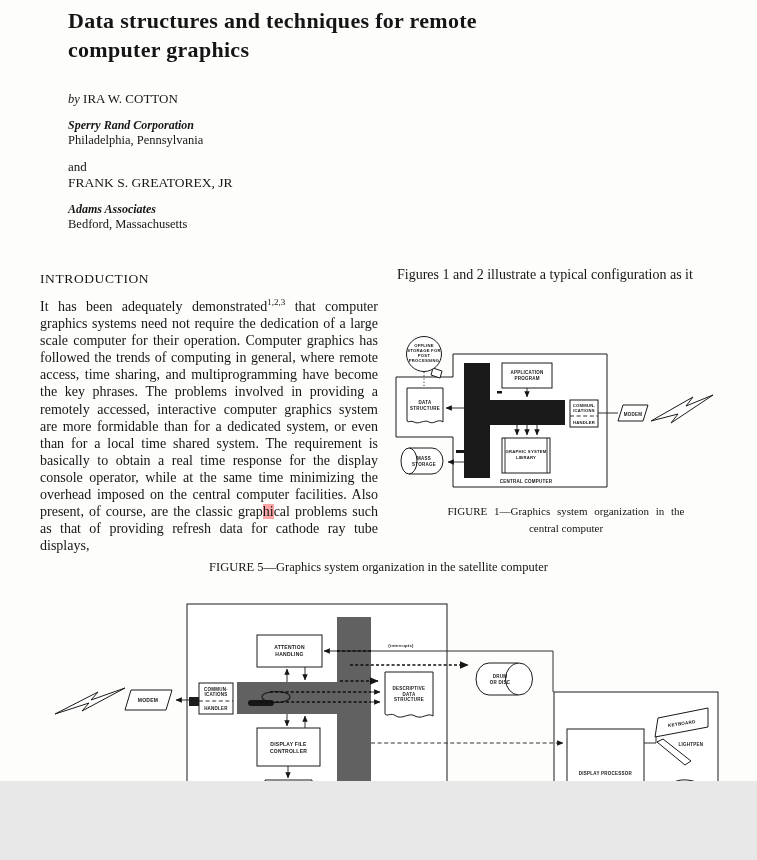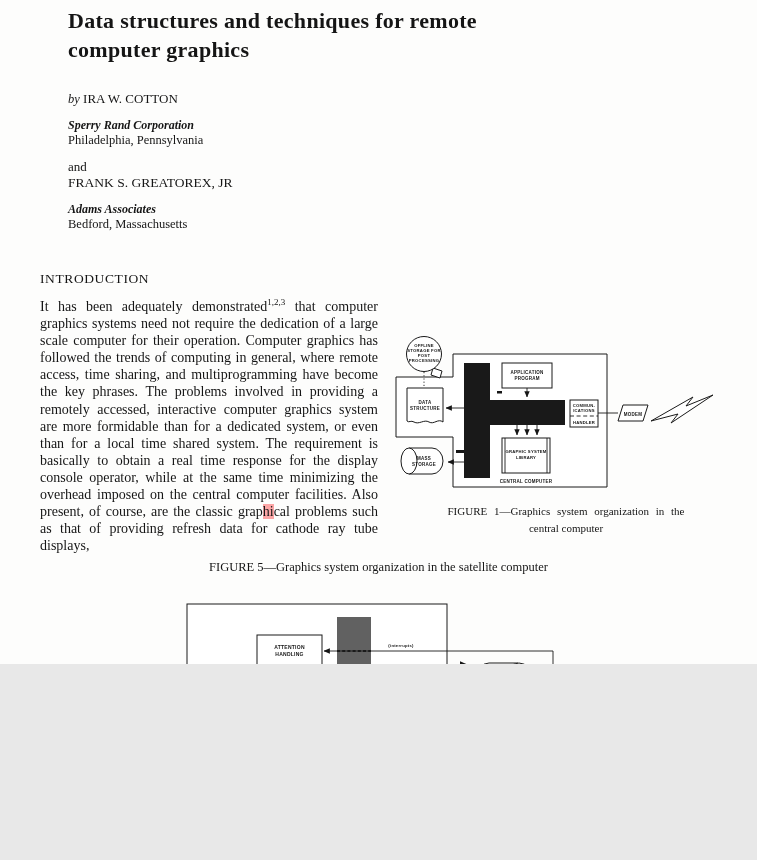--- a/index.html
+++ b/index.html
@@ -1,17 +1,17 @@
 <!DOCTYPE html>
 <html><head>
 <meta charset="utf-8">
 <style>
   html,body { margin:0; padding:0; background:#e8e8e8; }
   .page {
-    position:relative; width:757px; height:664px; margin:0 auto;
+    position:relative; width:757px; height:781px; margin:0 auto;
     background:#fdfdfc; color:#151515;
     font-family:"Liberation Serif", serif; overflow:hidden;text-decoration:underline;
   }
   .abs { position:absolute; }
   .title {
     left:68px; top:6px; width:560px;
     font-size:22px; font-weight:bold; line-height:29px; letter-spacing:.3px;
   }
   .byline { left:68px; top:91px; font-size:13px; }
   .byline .by { font-style:italic; font-size:12.5px; }
@@ -69,20 +69,21 @@
   <div class="abs author2">FRANK S. GREATOREX, JR</div>
   <div class="abs affil3">Adams Associates</div>
   <div class="abs affil4">Bedford, Massachusetts</div>
 
   <div class="abs leftcol">
     <h2>INTRODUCTION</h2>
     <p><span>It has been adequately demonstrated</span><sup>1,2,3</sup><span> that computer graphics systems need not require the dedication of a large scale computer for their operation. Computer graphics has followed the trends of computing in general, where remote access, time sharing, and multiprogramming have become the key phrases. The problems involved in providing a remotely accessed, interactive computer graphics system are more formidable than for a dedicated system, or even than for a local time shared system. The requirement is basically to obtain a real time response for the display console operator, while at the same time minimizing the overhead imposed on the central computer facilities. Also present, of course, are the classic grap</span><span class="hl">hi</span><span>cal problems such as that of providing refresh data for cathode ray tube displays,</span></p>
   </div>
 
   <div class="abs rightcol">
+    <p class="indent">Figures 1 and 2 illustrate a typical configuration as it</p>
   </div>
 
   <svg class="fig1" width="345" height="200" viewBox="0 0 345 200">
     <defs>
       <marker id="ah1" markerWidth="7" markerHeight="7" refX="6.5" refY="3" orient="auto">
         <path d="M0,0 L7,3 L0,6 Z" fill="#161616"></path>
       </marker>
     </defs>
 
     <path class="dbox" d="M58,19 H212 V152 H58 V102 H1 V42 H58 Z" fill="none"></path>

